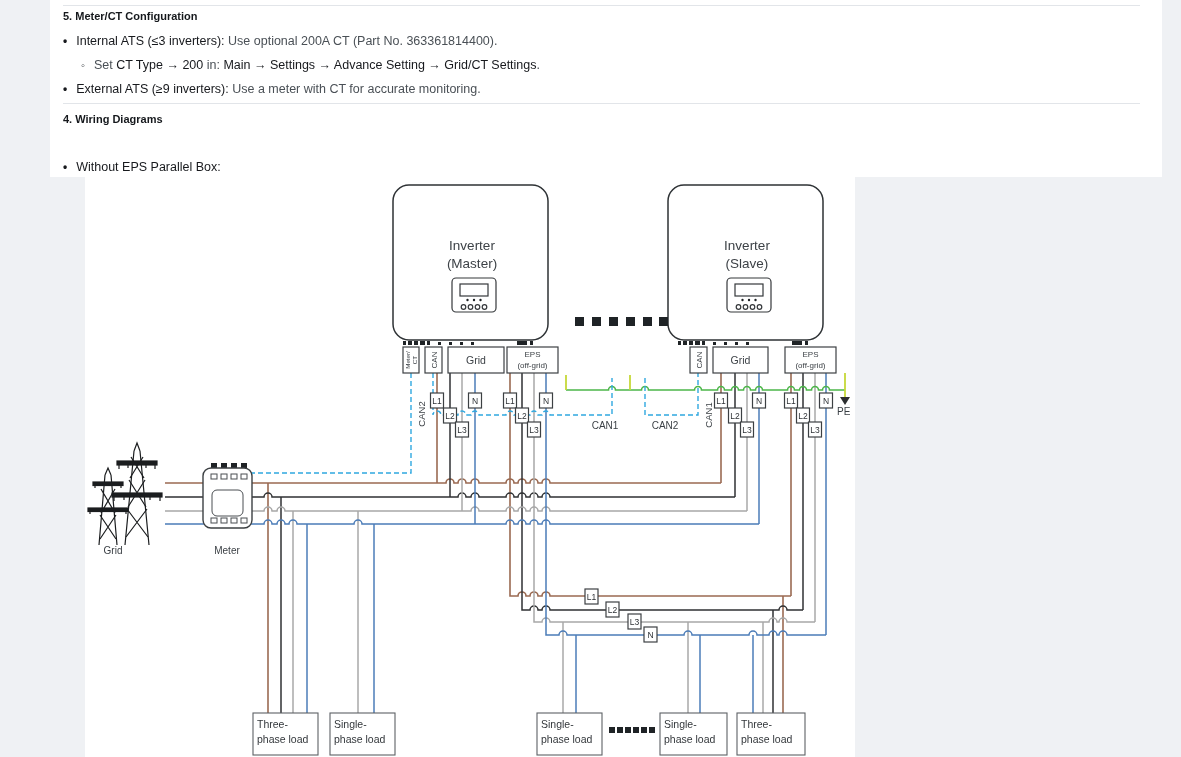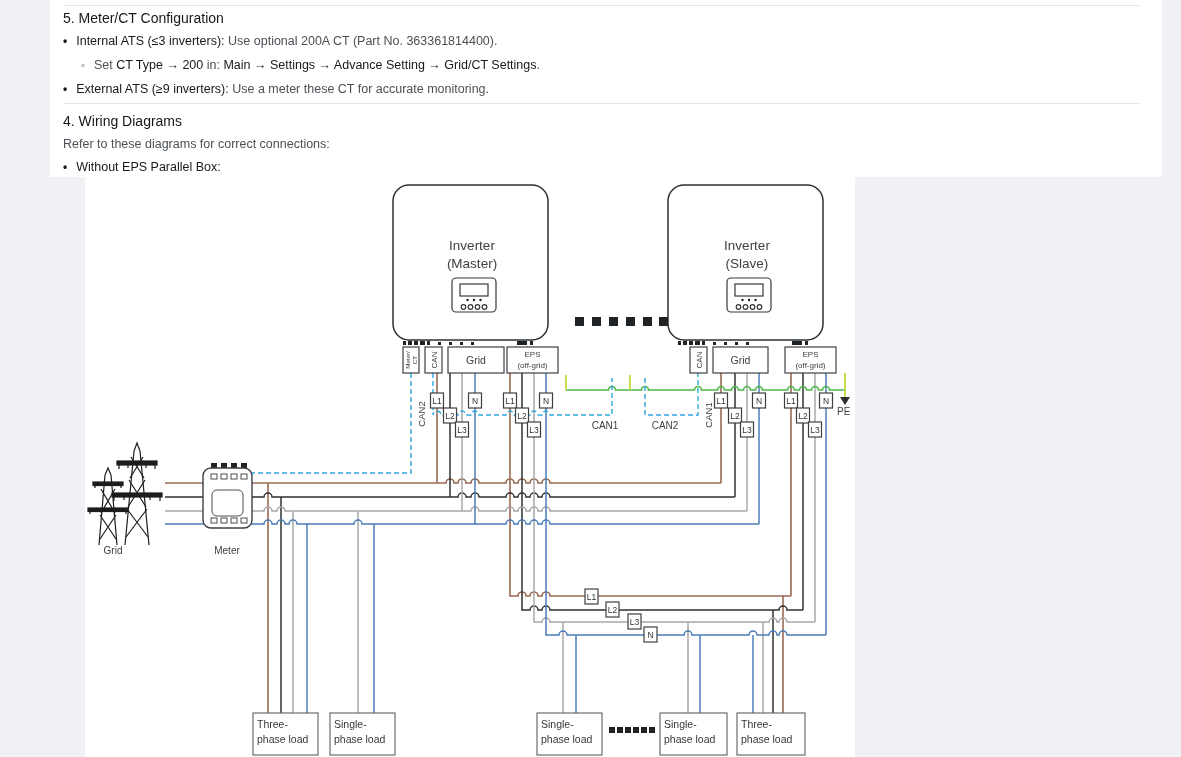--- a/index.html
+++ b/index.html
@@ -1,21 +1,21 @@
 <!DOCTYPE html>
 <html><head>
 <meta charset="utf-8">
 <style>
   html,body{margin:0;padding:0}
   body{width:1181px;height:757px;position:relative;overflow:hidden;background:#eff1f4;
        font-family:"Liberation Sans",sans-serif;}
   .card{position:absolute;left:50px;top:0;width:1112px;height:177px;background:#ffffff;}
   .diagram-wrap{position:absolute;left:85px;top:177px;width:770px;height:580px;background:#ffffff;}
   .hline{position:absolute;left:13px;right:22px;border-top:1px solid #e2e5e9;height:0;}
-  .sec-head{position:absolute;left:13px;font-size:14px;font-weight:400;color:#15181c;white-space:nowrap;}
+  .sec-head{position:absolute;left:13px;font-size:11px;font-weight:700;color:#15181c;white-space:nowrap;}
   .row{position:absolute;left:13px;display:flex;gap:9px;font-size:12.5px;color:#4a5056;white-space:nowrap;align-items:baseline;}
   .row b{color:#17191d;font-weight:400;}
   .row .mk{font-size:12px;color:#17191d;font-weight:700;}
   .row.sub{left:31px;}
   .row.sub .mk{font-weight:400;font-size:11px;color:#3a3f45;}
   .para{position:absolute;left:13px;font-size:12.5px;color:#4a5056;white-space:nowrap;}
   svg text{font-family:"Liberation Sans",sans-serif;fill:#3d4247;}
   .wg path{fill:none;}
   .t-inv{font-size:13.5px;}
   .t-port{font-size:10.5px;}
@@ -43,26 +43,25 @@
     <span><b>Internal ATS (≤3 inverters):</b> <span>Use optional 200A CT (Part No. 363361814400).</span></span>
   </div>
 
   <div class="row sub" style="top:58px">
     <span class="mk">◦</span>
     <span><span>Set </span><b>CT Type → 200</b><span> in: </span><b>Main → Settings → Advance Setting → Grid/CT Settings</b><span>.</span></span>
   </div>
 
   <div class="row" style="top:82px">
     <span class="mk">•</span>
-    <span><b>External ATS (≥9 inverters):</b> <span>Use a meter these CT for accurate monitoring.</span></span>
+    <span><b>External ATS (≥9 inverters):</b> <span>Use a meter with CT for accurate monitoring.</span></span>
   </div>
 
   <div class="hline" style="top:103px"></div>
   <div class="sec-head" style="top:113px">4. Wiring Diagrams</div>
-  <div class="para" style="top:137px">Refer to these diagrams for correct connections:</div>
 
   <div class="row" style="top:160px">
     <span class="mk">•</span>
     <span><b>Without EPS Parallel Box:</b></span>
   </div>
 </div>
 
 <div class="diagram-wrap">
 <svg width="770" height="580" viewBox="0 0 770 580">
 

